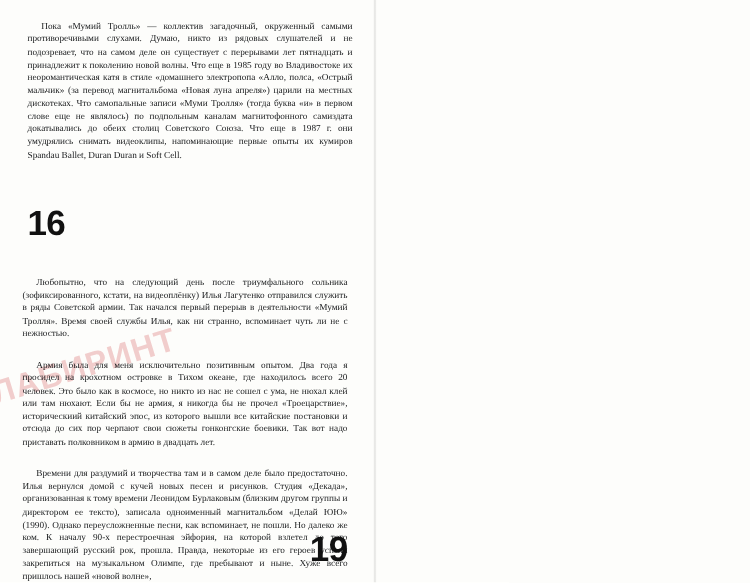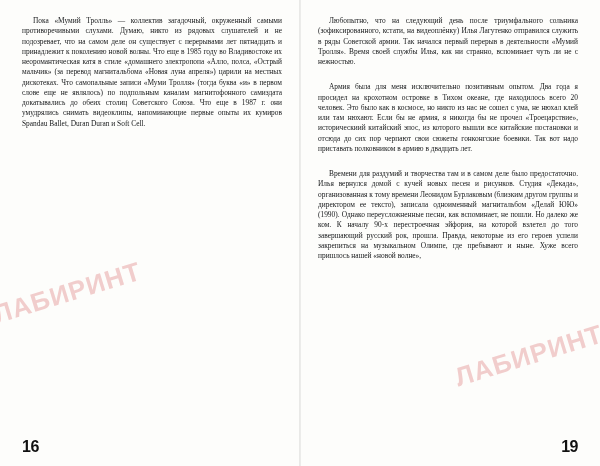--- a/index.html
+++ b/index.html
@@ -16,21 +16,21 @@
   }
   .page {
     position: relative;
     width: 600px;
     height: 466px;
     background: #fdfdfb;
     box-sizing: border-box;
   }
   .spread {
     display: flex;
-    flex-direction: row;
+    flex-direction: column;
     width: 600px;
     height: 466px;
     box-sizing: border-box;
   }
   .half {
     position: relative;
     width: 300px;
     height: 466px;
     box-sizing: border-box;
   }
@@ -54,21 +54,21 @@
     text-indent: 11px;
   }
   .col p + p {
     margin-top: 15px;
   }
   .folio {
     position: absolute;
     bottom: 10px;
     font-family: "Liberation Sans", sans-serif;
     font-weight: bold;
-    font-size: 16px;
+    font-size: 28px;
     color: #111;
     letter-spacing: -0.5px;
   }
   .folio.left {
     left: 22px;
   }
   .folio.right {
     right: 22px;
   }
   .watermark {

